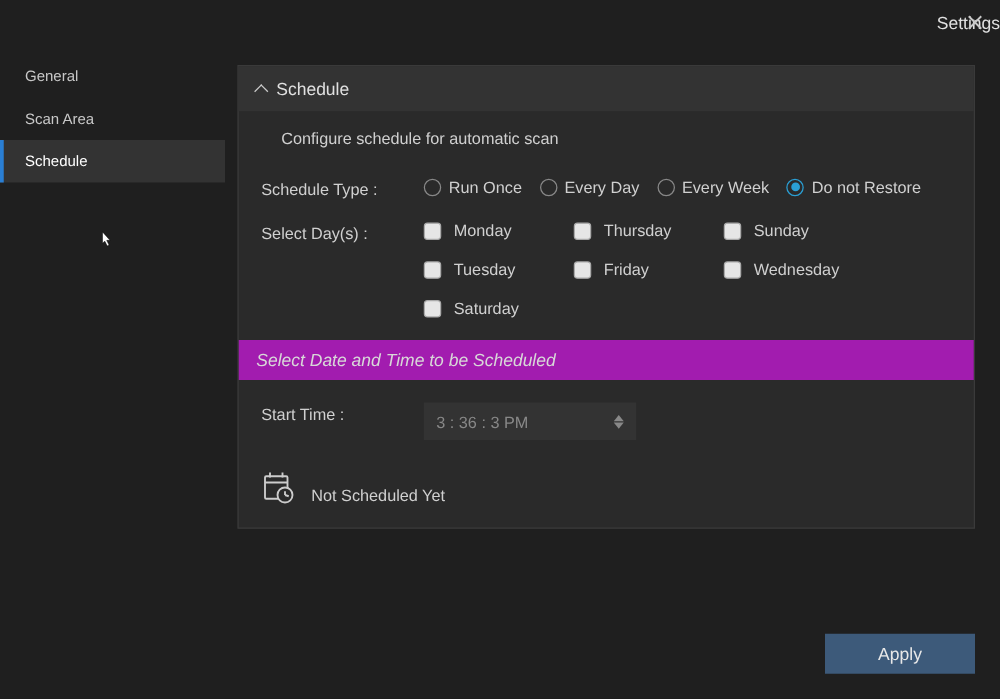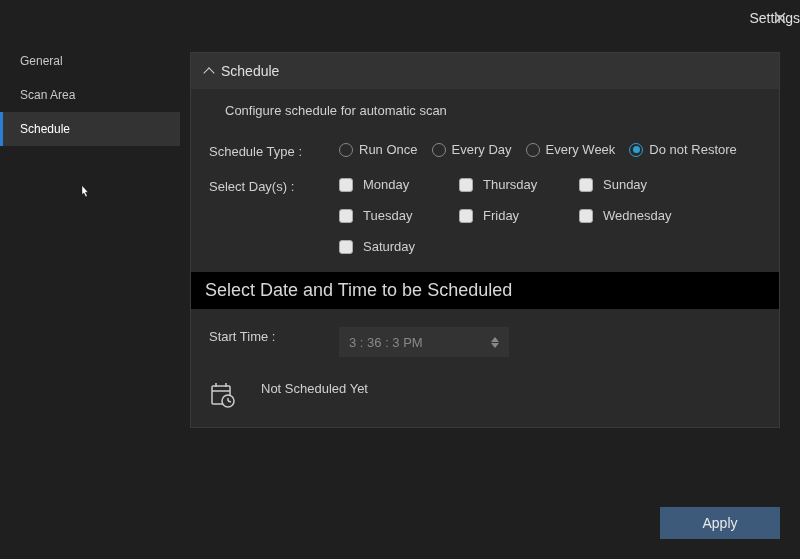--- a/index.html
+++ b/index.html
@@ -22,28 +22,28 @@
     .row { display: flex; align-items: flex-start; margin-bottom: 18px; }
     .row-label { width: 130px; padding-top: 2px; color: #d0d0d0; }
     .radio-group { display: flex; gap: 14px; flex-wrap: wrap; align-items: center; }
     .radio-opt { display: flex; align-items: center; gap: 6px; color: #d0d0d0; cursor: pointer; }
     .radio { width: 14px; height: 14px; border: 1.5px solid #888; border-radius: 50%; display: inline-flex; align-items: center; justify-content: center; }
     .radio.checked { border-color: #2a9fd4; }
     .radio.checked::after { content: ""; width: 7px; height: 7px; background: #2a9fd4; border-radius: 50%; }
     .days-grid { display: grid; grid-template-columns: 120px 120px 120px; row-gap: 16px; }
     .check-opt { display: flex; align-items: center; gap: 10px; color: #d0d0d0; cursor: pointer; }
     .checkbox { width: 14px; height: 14px; border-radius: 3px; background: #e6e6e6; border: 1px solid #aaa; display: inline-block; }
-    .section-bar { background: #000000; padding: 8px 14px; color: #d8d8d8; font-size: 18px; margin: 8px -18px 18px -18px; }
+    .section-bar { background: #a21caf; padding: 8px 14px; color: #d8d8d8; font-size: 14px; margin: 8px -18px 18px -18px; font-style: italic; }
     .input-box { background: #333333; width: 170px; height: 30px; display: flex; align-items: center; padding: 0 10px; color: #888; font-size: 13px; position: relative; }
     .input-box .cal-icon { margin-left: auto; color: #999; }
     .spinner { display: flex; flex-direction: column; margin-left: auto; gap: 1px; }
     .spinner span { width: 0; height: 0; border-left: 4px solid transparent; border-right: 4px solid transparent; cursor: pointer; }
     .spinner .up { border-bottom: 5px solid #888; }
     .spinner .dn { border-top: 5px solid #888; }
-    .status-row { display: flex; align-items: flex-start; gap: 24px; margin-top: 24px; color: #d0d0d0; }
+    .status-row { display: flex; align-items: flex-end; gap: 12px; margin-top: 24px; color: #d0d0d0; }
     .footer { margin-top: auto; display: flex; justify-content: flex-end; padding: 14px 0 20px 0; }
     .apply-btn { background: #3d5a7a; color: #e8e8e8; border: none; width: 120px; height: 32px; font-size: 14px; cursor: pointer; }
     .chev { display:inline-block; width:8px; height:8px; border-left:1.5px solid #ccc; border-top:1.5px solid #ccc; transform: rotate(45deg); margin-top:3px; }
   </style>
 </head>
 <body>
 
 <div class="window">
   <div class="titlebar">
     <span class="titlebar-title">Settings</span>

